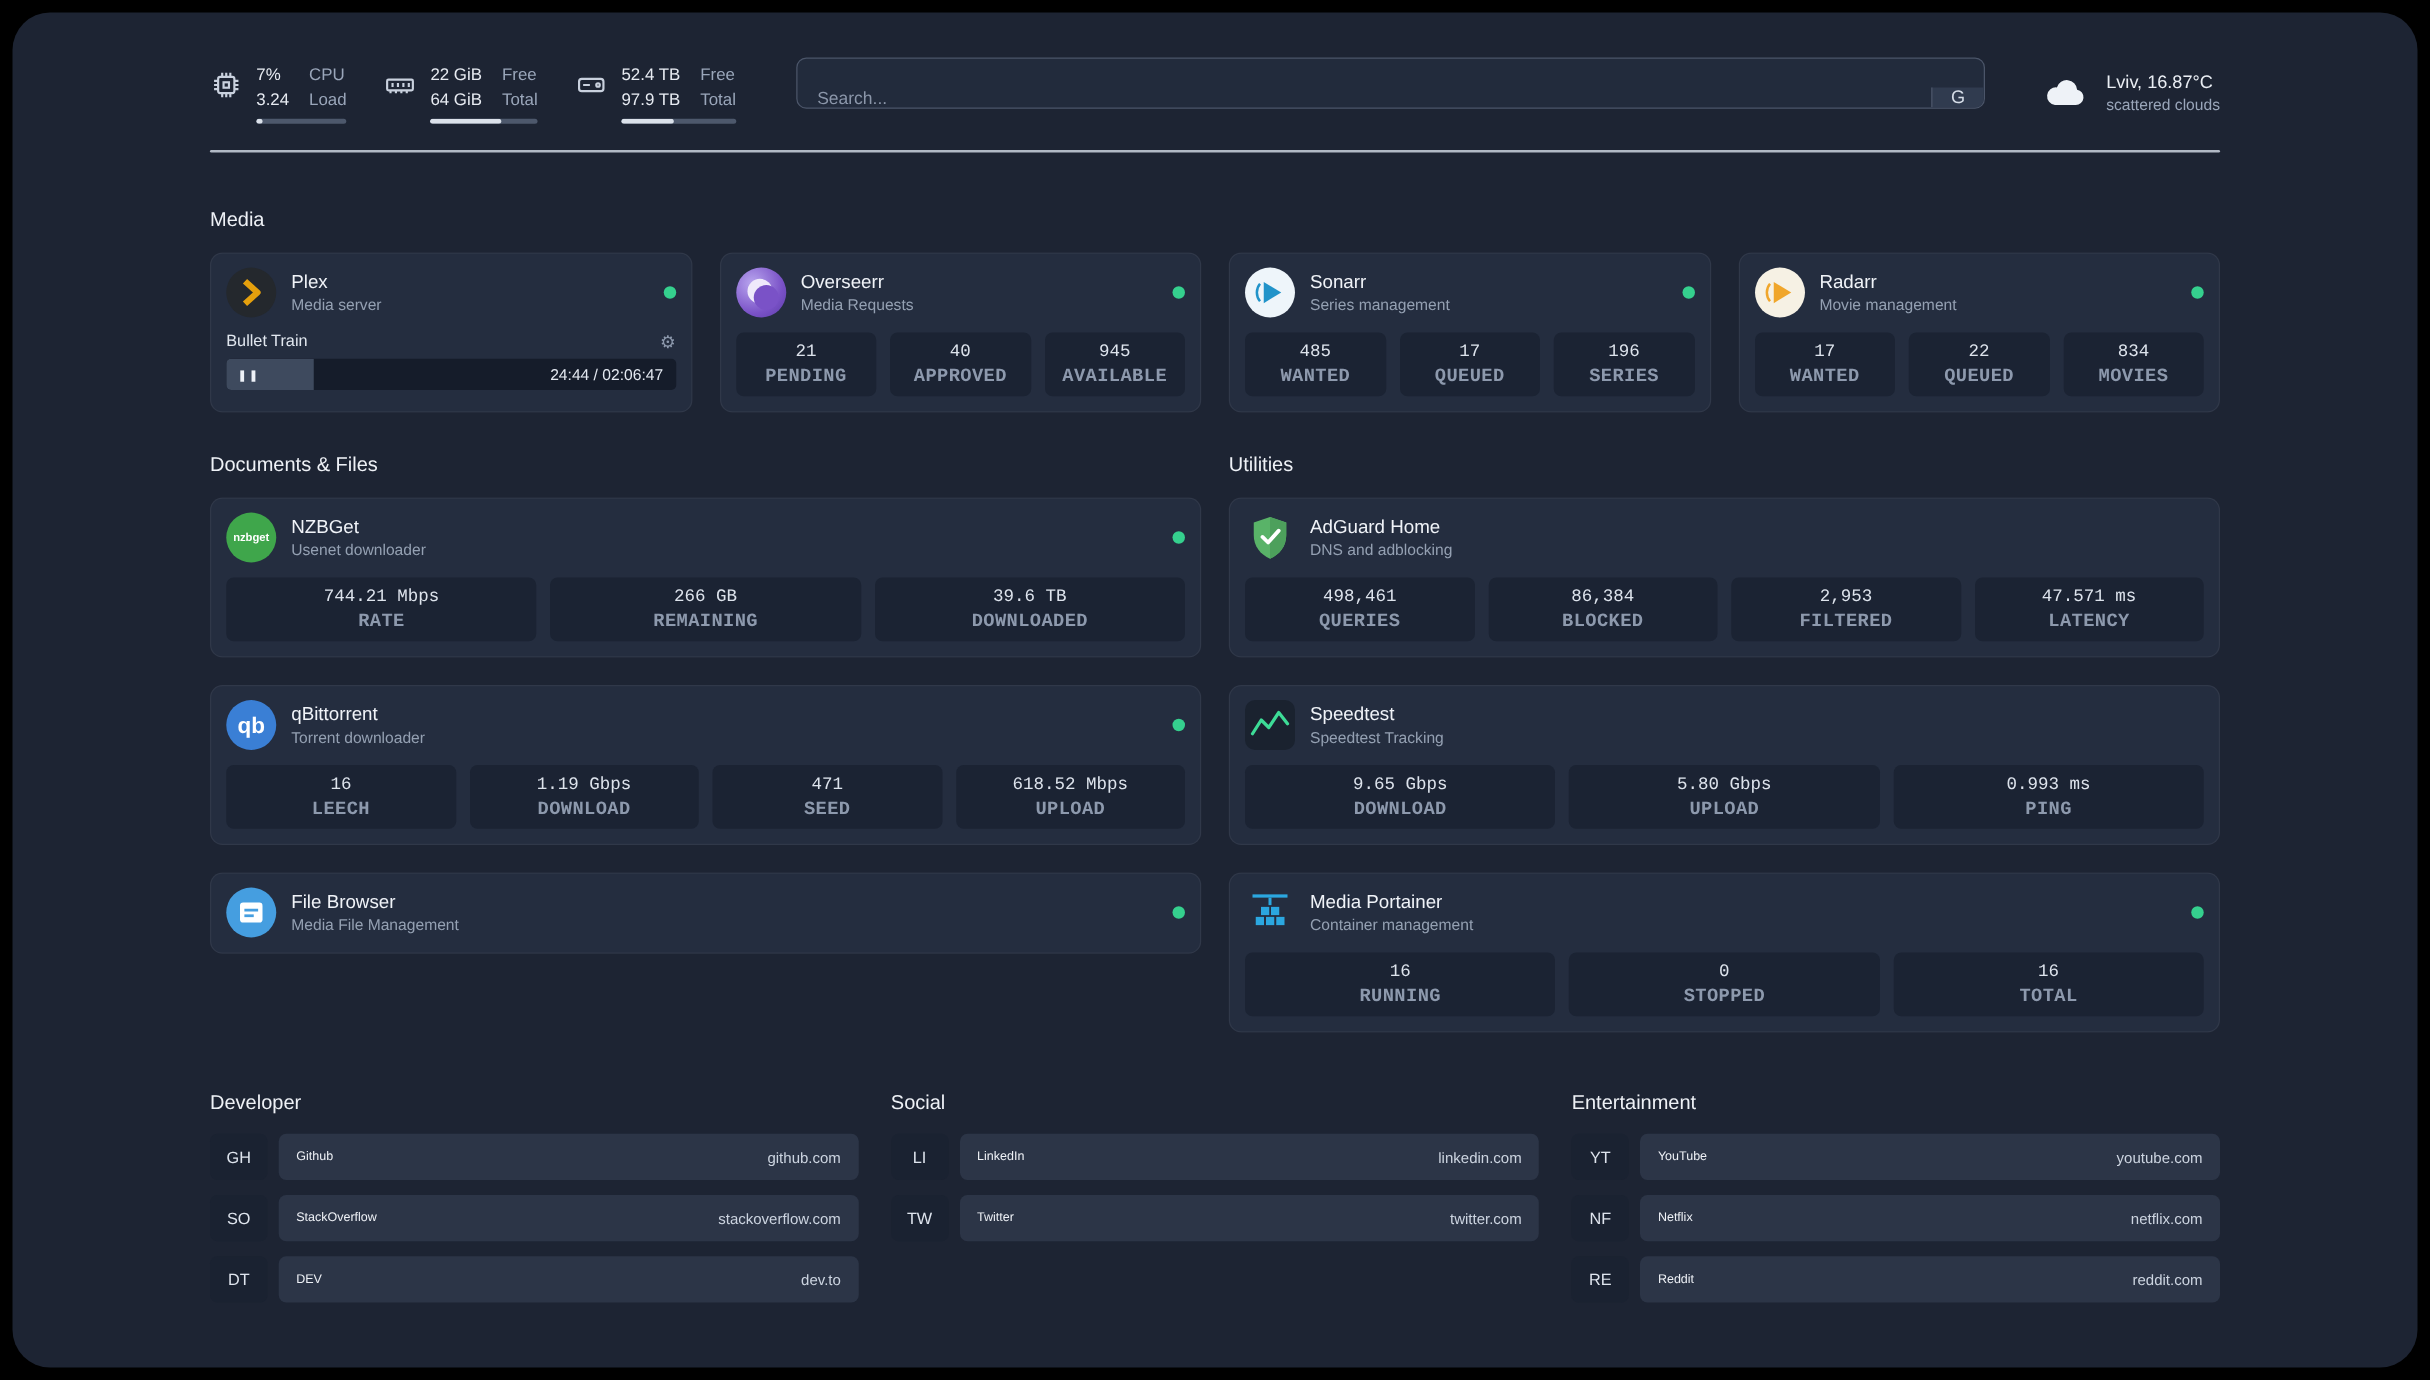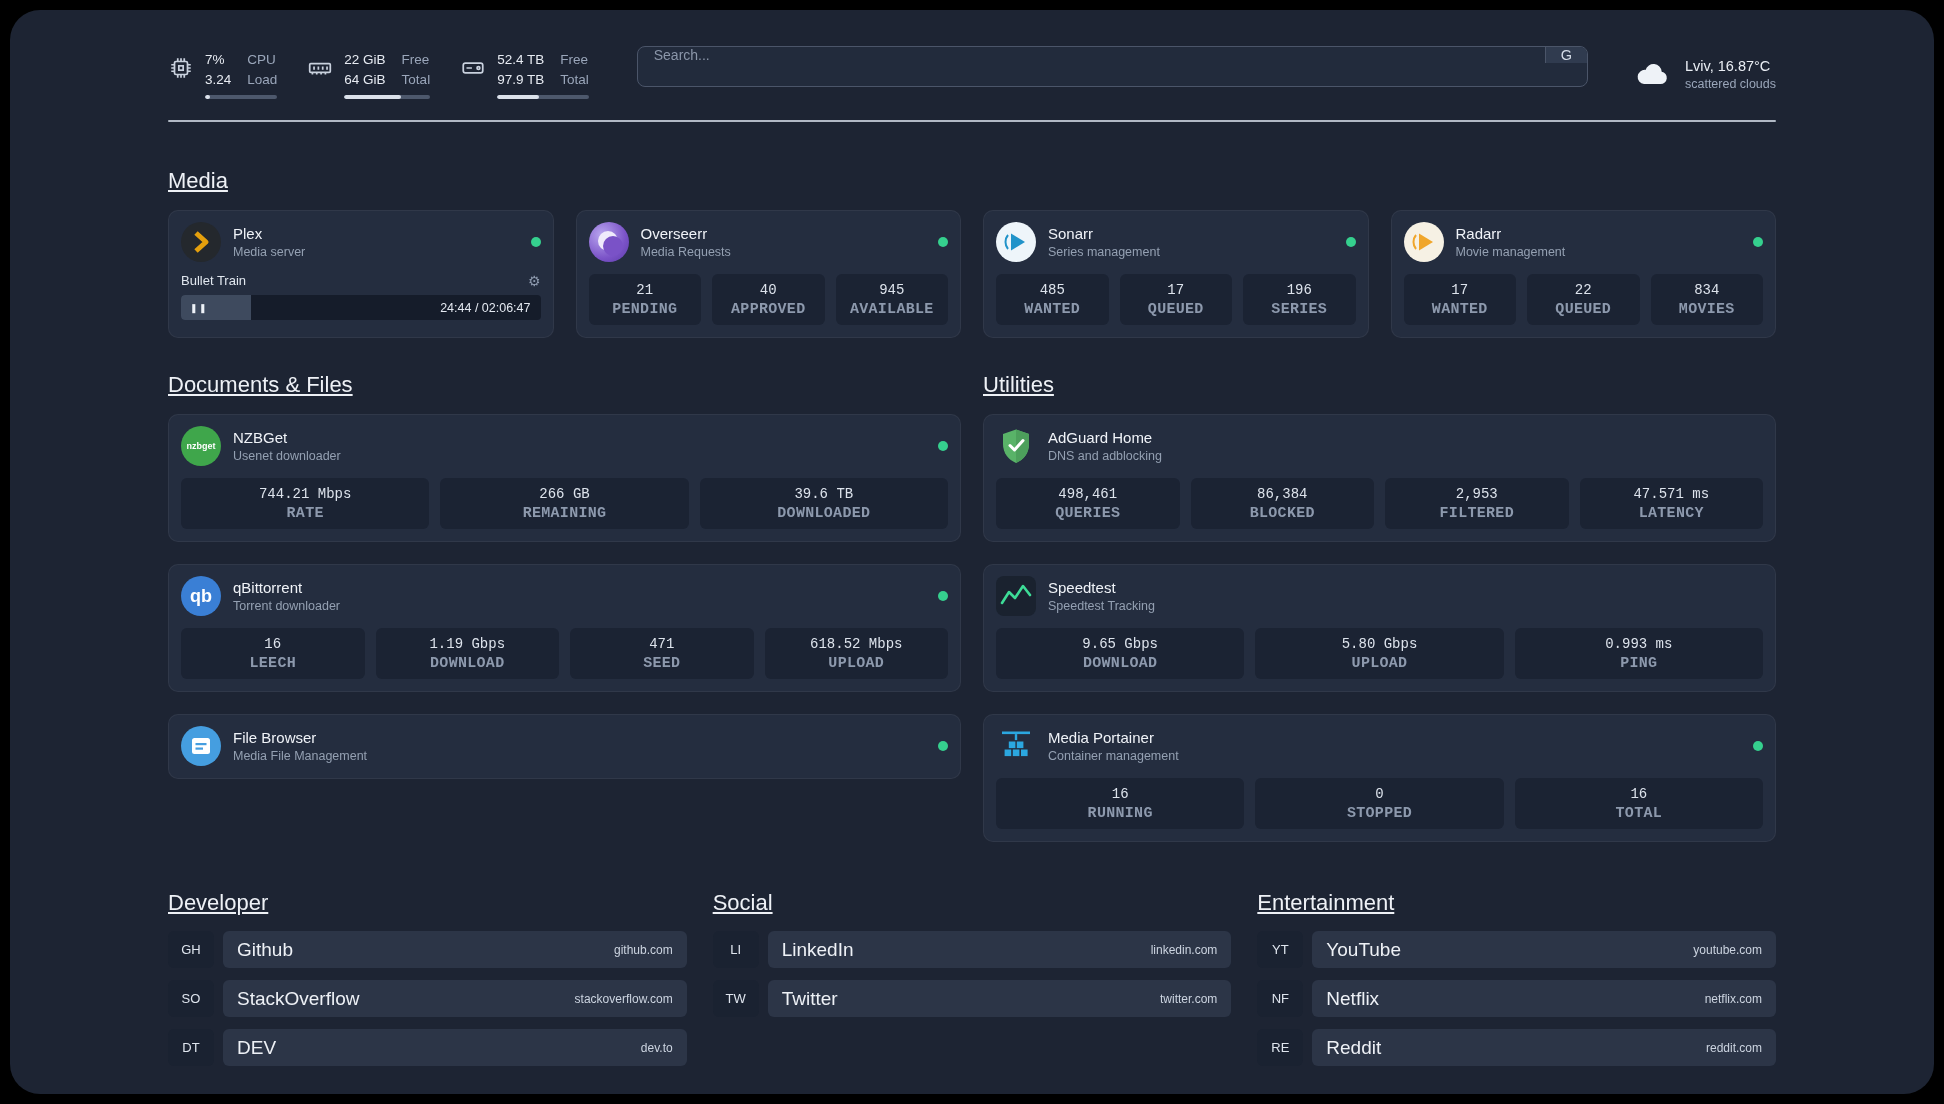--- a/index.html
+++ b/index.html
@@ -13,37 +13,37 @@
   .res-group { display: flex; align-items: flex-start; gap: 11px; margin-right: 30px; }
   .res-icon { width: 26px; height: 26px; color: #c9d1de; margin-top: 5px; flex-shrink: 0; }
   .res-icon svg { width: 100%; height: 100%; }
   .res-rows { display: flex; gap: 16px; }
   .res-col { display: flex; flex-direction: column; }
   .res-col div { font-size: 13.5px; line-height: 1.45; color: #e7ebf2; white-space: nowrap; }
   .res-col.labels div { color: #9aa6ba; }
   .res-bar { margin-top: 5px; height: 4px; border-radius: 2px; background: #4d586c; position: relative; overflow: hidden; }
   .res-fill { position: absolute; left: 0; top: 0; bottom: 0; background: #dbe1ea; border-radius: 2px; }
 
-  .searchwrap { flex: 1; display: flex; align-items: flex-start; height: 41px; margin: 0 44px 16px 18px;
+  .searchwrap { flex: 1; display: flex; align-items: flex-end; height: 41px; margin: 0 44px 16px 18px;
     background: #222b3c; border: 1px solid #4b5569; border-radius: 8px; overflow: hidden; }
   .search-input { flex: 1; background: transparent; border: none; outline: none; color: #dfe5ee;
     font-size: 14px; padding: 0 16px; font-family: "Liberation Sans", sans-serif; }
   .search-input::placeholder { color: #8b96a9; }
   .search-btn { width: 42px; border: none; border-left: 1px solid #4b5569; background: #303b4f;
     color: #d6dde8; font-size: 14.5px; cursor: pointer; font-family: "Liberation Sans", sans-serif; }
 
   .weather { display: flex; align-items: center; gap: 13px; }
   .weather-icon { width: 40px; height: 40px; }
   .weather-loc { font-size: 14.5px; color: #eaeef4; }
   .weather-cond { font-size: 12.5px; color: #9aa6ba; margin-top: 3px; }
 
   .divider { height: 2px; background: #cbd4df; opacity: .85; margin-top: 17px; border-radius: 1px; }
 
   
-  .section-title { font-size: 22px; font-weight: 500; color: #eef1f6; text-decoration: underline; }
+  .section-title { font-size: 16px; font-weight: 500; color: #eef1f6; }
   .media-section { margin-top: 46px; }
   .media-grid { display: grid; grid-template-columns: repeat(4, 1fr); gap: 22px; margin-top: 16px; }
 
   .card { background: #242d3f; border: 1px solid rgba(255,255,255,.055); border-radius: 10px;
     padding: 11px 12px 12px 12px; cursor: pointer; }
   .card-head { display: flex; align-items: center; gap: 12px; }
   .svc-icon { width: 40px; height: 40px; border-radius: 50%; flex-shrink: 0;
     display: flex; align-items: center; justify-content: center; overflow: hidden; }
   .svc-icon svg { width: 100%; height: 100%; }
   .svc-icon.square { border-radius: 8px; }
@@ -84,21 +84,21 @@
   .speedtest-bg { background: #1a222f; }
 
   
   .bookmarks { display: grid; grid-template-columns: repeat(3, 1fr); gap: 26px; margin-top: 48px; }
   .bk-rows { display: flex; flex-direction: column; gap: 12px; margin-top: 15px; }
   .bk-row { display: flex; align-items: stretch; height: 37px; cursor: pointer; }
   .bk-abbr { width: 46px; background: #1a2231; border-radius: 6px; display: flex; align-items: center;
     justify-content: center; font-size: 13px; color: #dfe5ee; flex-shrink: 0; }
   .bk-main { flex: 1; margin-left: 9px; background: #2c3547; border-radius: 6px; display: flex;
     align-items: center; justify-content: space-between; padding: 0 14px; min-width: 0; }
-  .bk-name { font-size: 19px; color: #eef1f6; }
+  .bk-name { font-size: 10px; color: #eef1f6; }
   .bk-domain { font-size: 12px; color: #ccd4e0; }
 </style>
 </head>
 <body>
 
 <div class="screen">
 
   <div class="topbar">
 
     <div class="res-group">

